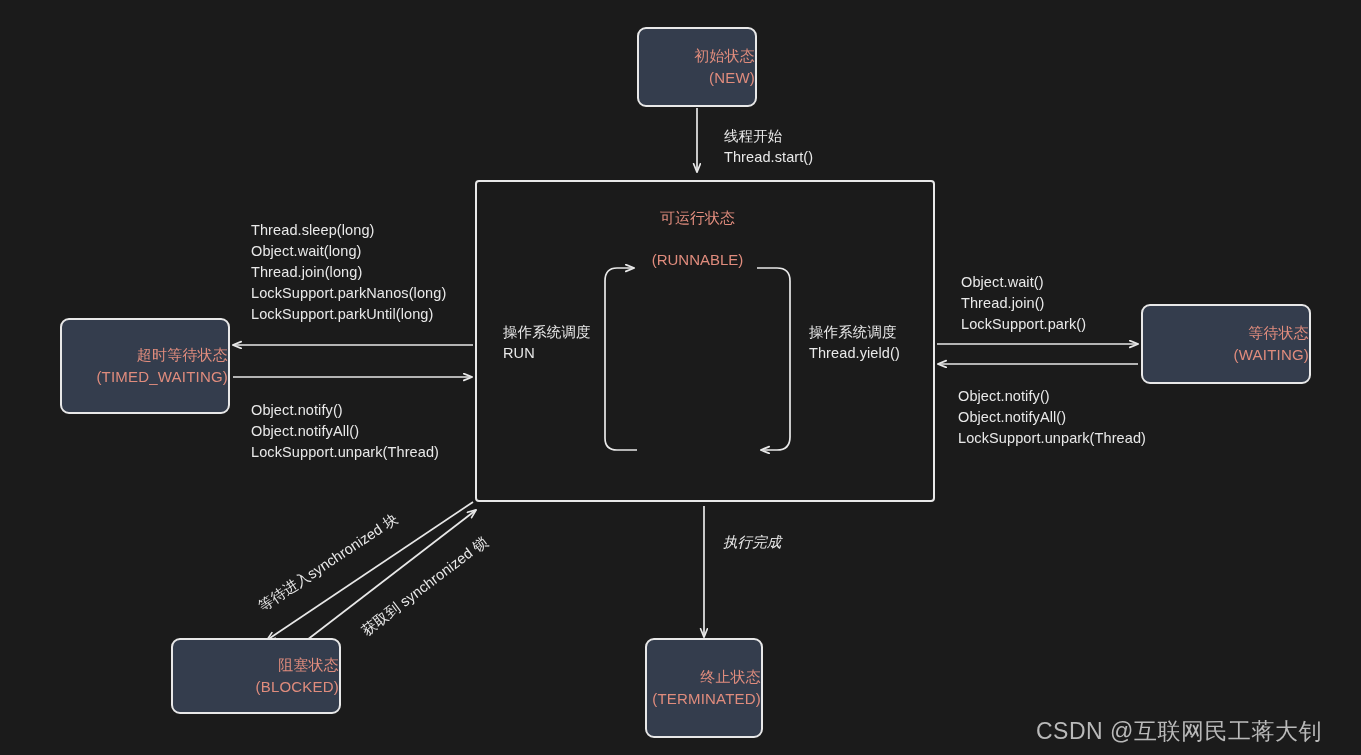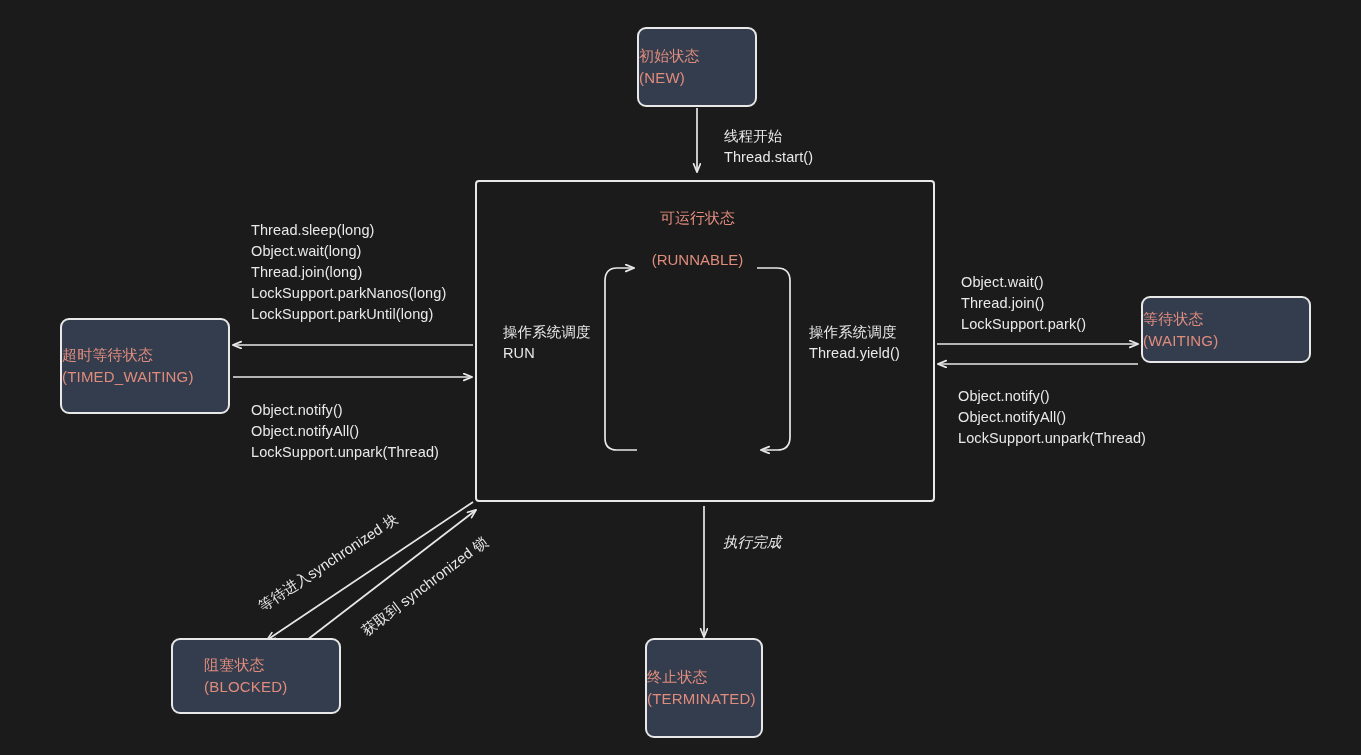--- a/index.html
+++ b/index.html
@@ -24,21 +24,21 @@
     pointer-events: none;
   }
   .state-box {
     position: absolute;
     box-sizing: border-box;
     background: #343d4d;
     border: 2px solid #e8e8e8;
     border-radius: 9px;
     display: flex;
     flex-direction: column;
-    align-items: flex-start;
+    align-items: flex-end;
     justify-content: center;
     color: #e08c7d;
     font-size: 15px;
     line-height: 1.45;
     text-align: center;
     letter-spacing: .2px;
   }
   .state-box.inner {
     color: #f0f1f3;
     border: 2px solid #cfd3d9;
@@ -127,21 +127,21 @@
     <div>(NEW)</div>
   </div>
 
 
 
   <div class="state-box" style="left:60px; top:318px; width:170px; height:96px;">
     <div>超时等待状态</div>
     <div>(TIMED_WAITING)</div>
   </div>
 
-  <div class="state-box" style="left:1141px; top:296px; width:170px; height:67px;">
+  <div class="state-box" style="left:1141px; top:304px; width:170px; height:80px;">
     <div>等待状态</div>
     <div>(WAITING)</div>
   </div>
 
   <div class="state-box" style="left:171px; top:638px; width:170px; height:76px;padding-left:31px;">
     <div>阻塞状态</div>
     <div>(BLOCKED)</div>
   </div>
 
   <div class="state-box" style="left:645px; top:638px; width:118px; height:100px;">
@@ -175,14 +175,15 @@
 
   <div class="edge-label" style="left:809px; top:322px;">操作系统调度
 Thread.yield()</div>
 
   <div class="rot-label" style="left:255px; top:600px; transform: rotate(-33.5deg);">等待进入synchronized 块</div>
 
   <div class="rot-label" style="left:358px; top:625px; transform: rotate(-37deg);">获取到 synchronized 锁</div>
 
   <div class="edge-label" style="left:723px; top:532px;font-style:italic;">执行完成</div>
 
+  <div class="watermark" style="left:1036px; top:716px;">CSDN @互联网民工蒋大钊</div>
 
 </div>
 
 </body></html>

